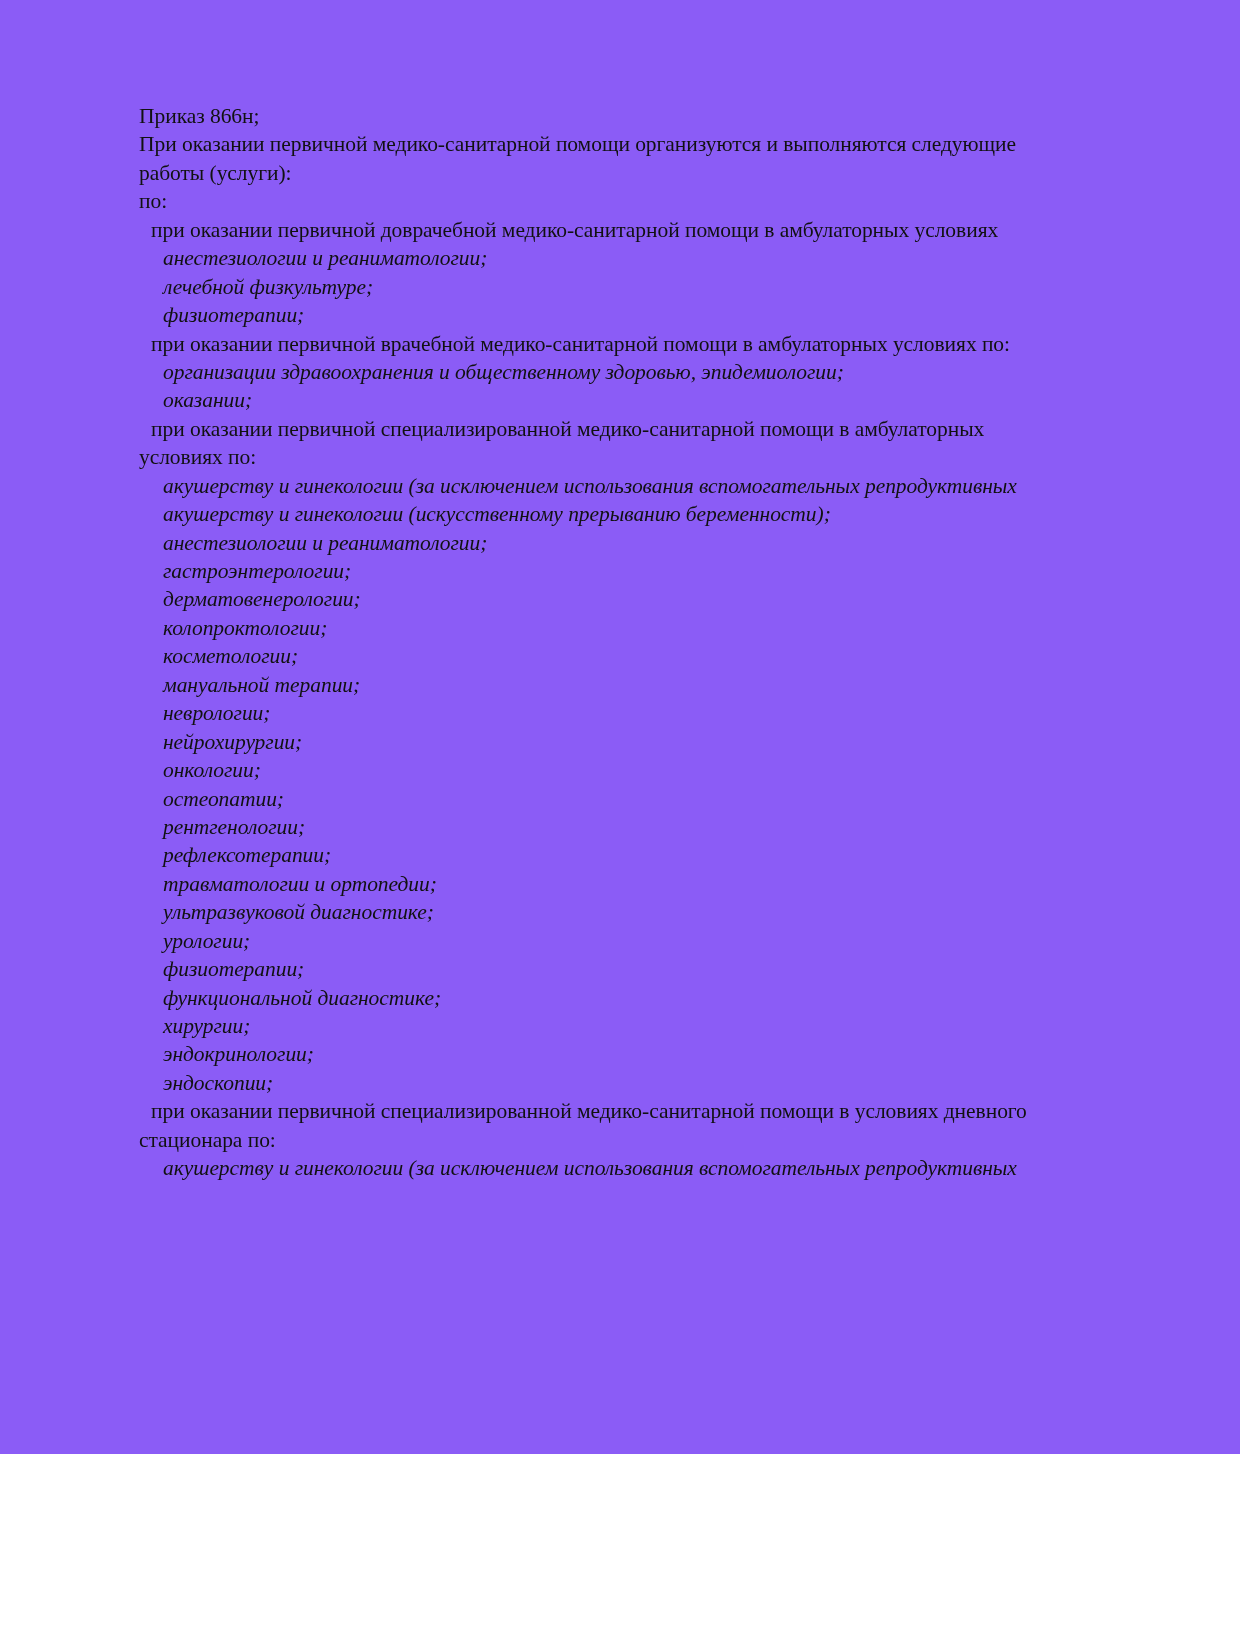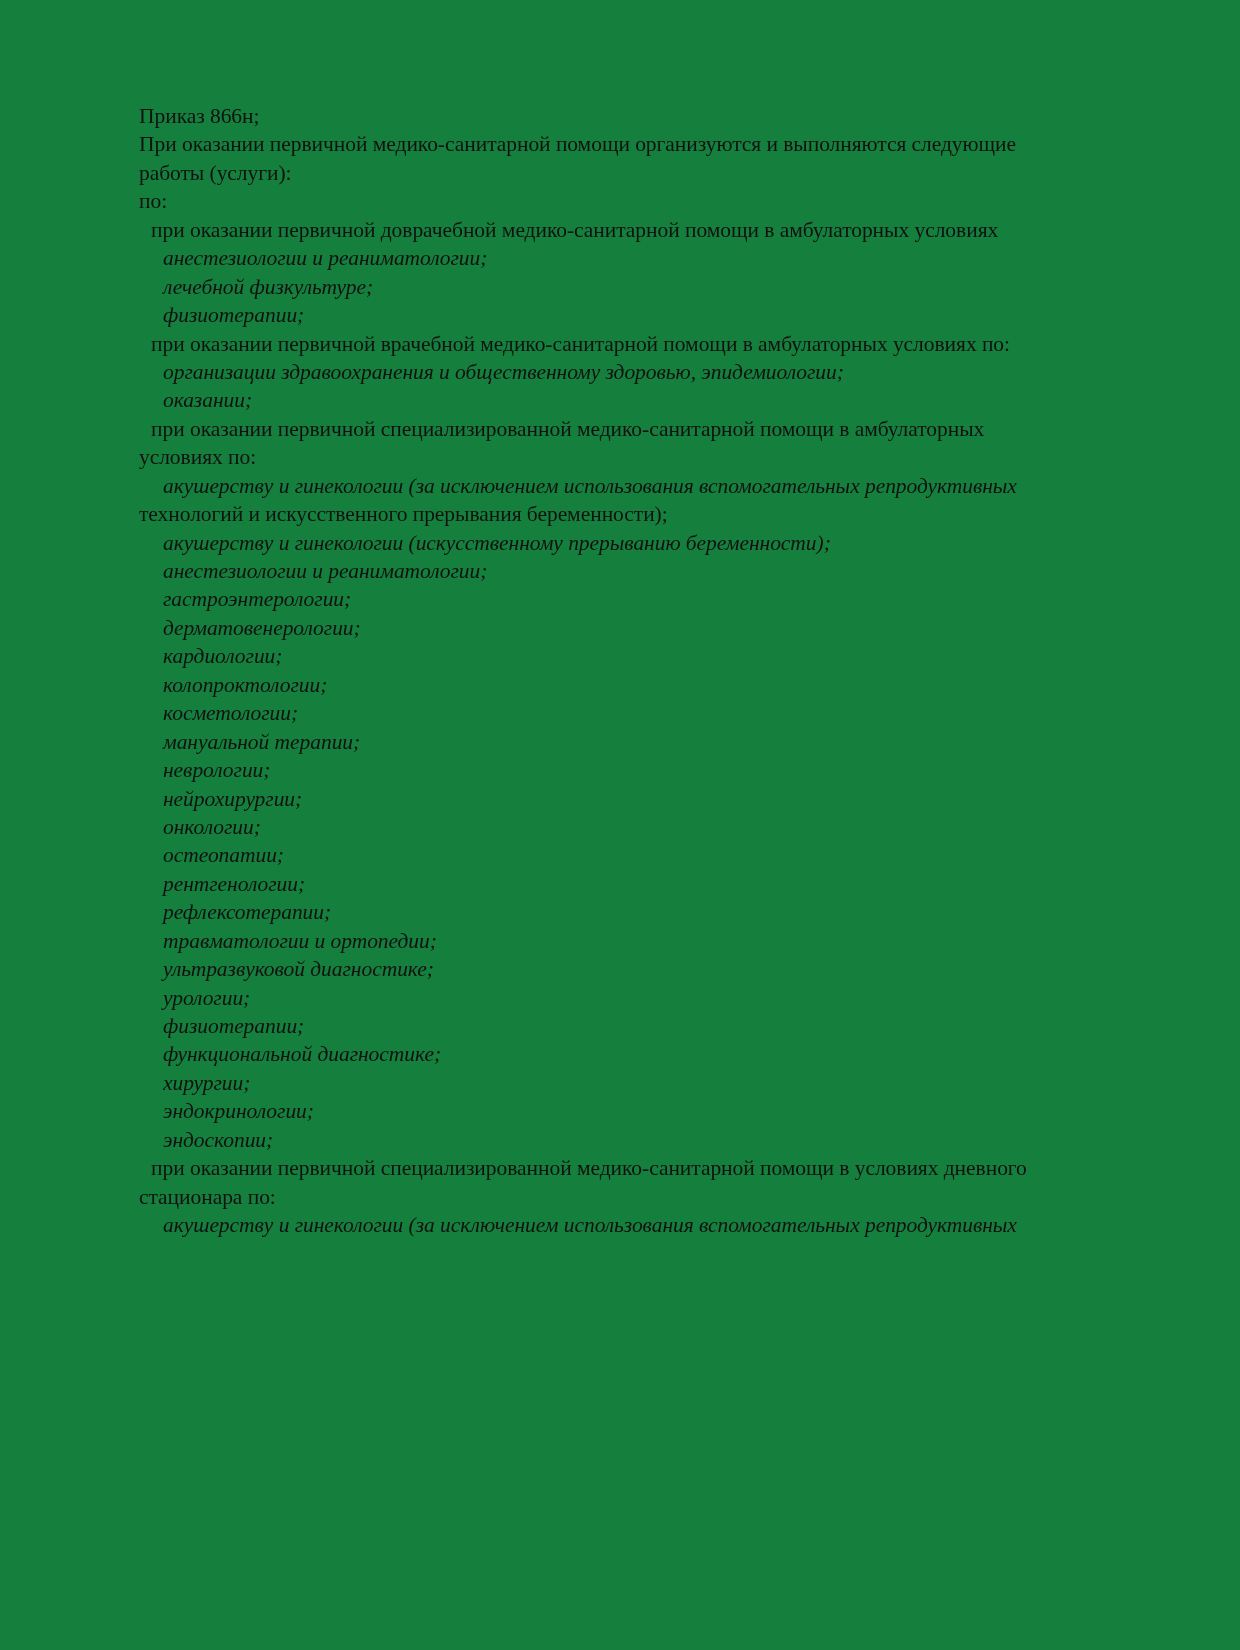--- a/index.html
+++ b/index.html
@@ -11,22 +11,22 @@
       width: 1240px;
       height: 1650px;
       position: relative;
       overflow: hidden;
     }
     .page {
       position: absolute;
       left: 0;
       top: 0;
       width: 1240px;
-      height: 1650px;
-      background: #15803d;
+      height: 1454px;
+      background: #8b5cf6;
     }
     .text-block {
       position: absolute;
       left: 139px;
       top: 102px;
       width: 980px;
       font-family: "Liberation Serif", "DejaVu Serif", serif;
       font-size: 21.5px;
       line-height: 28.45px;
       color: #111111;
@@ -53,26 +53,24 @@
       <span class="line lvl-1">при оказании первичной доврачебной медико-санитарной помощи в амбулаторных условиях</span>
       <span class="line lvl-2">анестезиологии и реаниматологии;</span>
       <span class="line lvl-2">лечебной физкультуре;</span>
       <span class="line lvl-2">физиотерапии;</span>
       <span class="line lvl-1">при оказании первичной врачебной медико-санитарной помощи в амбулаторных условиях по:</span>
       <span class="line lvl-2">организации здравоохранения и общественному здоровью, эпидемиологии;</span>
       <span class="line lvl-2">оказании;</span>
       <span class="line lvl-1">при оказании первичной специализированной медико-санитарной помощи в амбулаторных</span>
       <span class="line lvl-0">условиях по:</span>
       <span class="line lvl-2">акушерству и гинекологии (за исключением использования вспомогательных репродуктивных</span>
-      <span class="line lvl-0">технологий и искусственного прерывания беременности);</span>
       <span class="line lvl-2">акушерству и гинекологии (искусственному прерыванию беременности);</span>
       <span class="line lvl-2">анестезиологии и реаниматологии;</span>
       <span class="line lvl-2">гастроэнтерологии;</span>
       <span class="line lvl-2">дерматовенерологии;</span>
-      <span class="line lvl-2">кардиологии;</span>
       <span class="line lvl-2">колопроктологии;</span>
       <span class="line lvl-2">косметологии;</span>
       <span class="line lvl-2">мануальной терапии;</span>
       <span class="line lvl-2">неврологии;</span>
       <span class="line lvl-2">нейрохирургии;</span>
       <span class="line lvl-2">онкологии;</span>
       <span class="line lvl-2">остеопатии;</span>
       <span class="line lvl-2">рентгенологии;</span>
       <span class="line lvl-2">рефлексотерапии;</span>
       <span class="line lvl-2">травматологии и ортопедии;</span>

